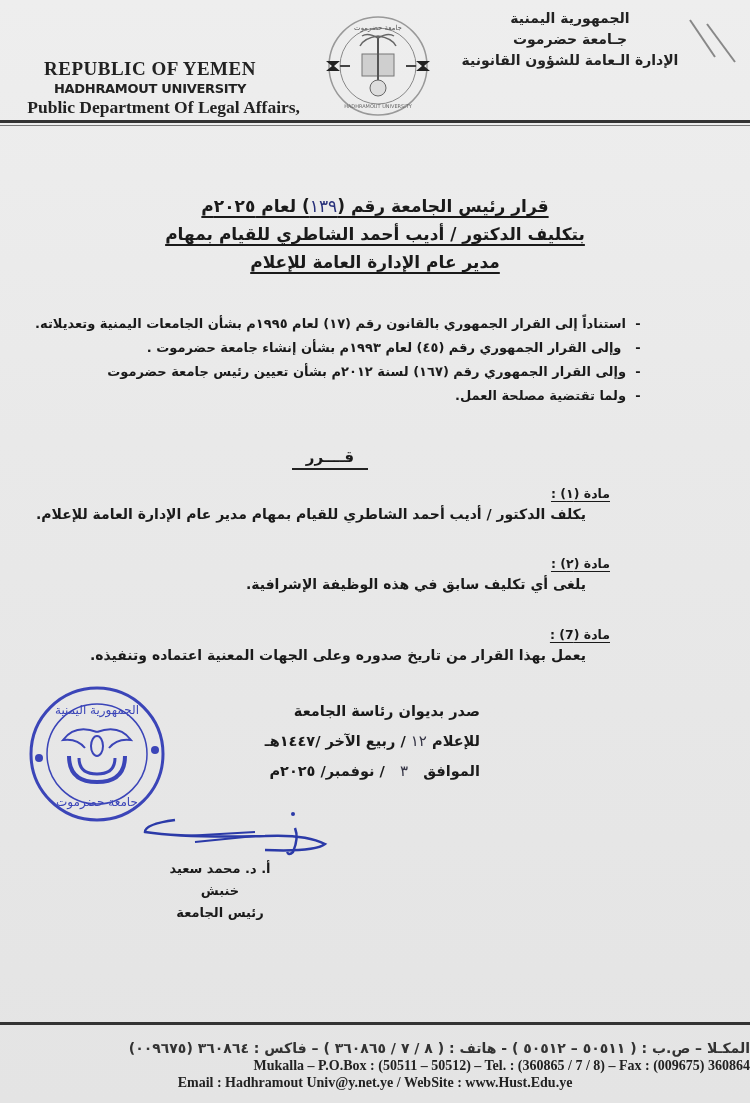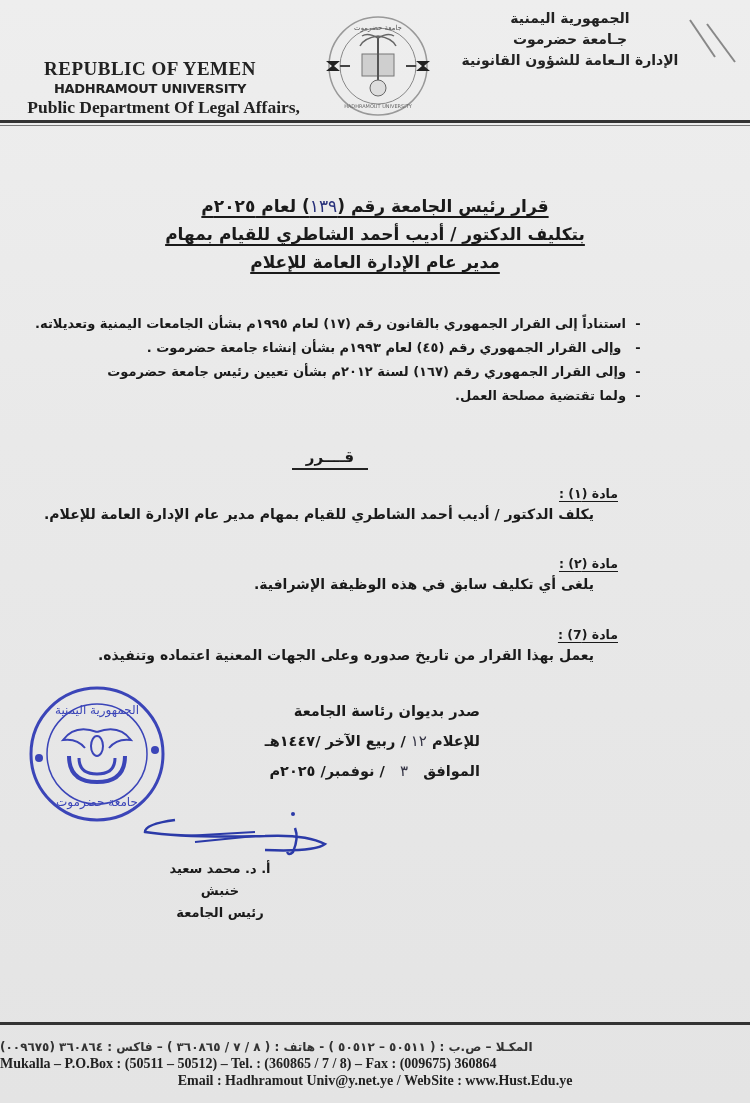--- a/index.html
+++ b/index.html
@@ -21,34 +21,34 @@
   .rule-top2 { left:0; top:125px; width:750px; height:1px; background:#777; }
   .title { left:150px; top:192px; width:450px; direction:rtl; text-align:center; font-weight:bold; }
   .title div { font-size:17px; line-height:28px; }
   .title span.u { text-decoration:underline; text-decoration-thickness:2px; text-underline-offset:4px; }
   .title .num { color:#27307a; font-weight:normal; }
   .bullets { right:100px; top:312px; width:560px; direction:rtl; font-weight:bold; font-size:13px; }
   .bullets .b { line-height:24px; white-space:nowrap; }
   .bullets .b .dash { display:inline-block; width:24px; text-align:center; }
   .qarar { left:290px; top:448px; width:80px; text-align:center; font-weight:bold; font-size:15px; direction:rtl; }
   .qarar span { border-bottom:2px solid #222; padding:0 14px 2px; letter-spacing:6px; }
-  .article { right:132px; direction:rtl; width:560px; }
+  .article { right:140px; direction:rtl; width:560px; }
   .article .lbl { font-size:12.5px; font-weight:bold; text-decoration:underline; text-underline-offset:3px; display:inline-block; padding-left:24px; }
   .article .txt { font-size:14px; font-weight:bold; margin-top:4px; padding-right:24px; white-space:nowrap; }
   .issued { left:200px; top:696px; width:280px; direction:rtl; font-weight:bold; font-size:14.5px; }
   .issued div { line-height:30px; white-space:nowrap; }
   .issued .hand { font-weight:normal; color:#334; font-size:15px; }
   .stamp { left:27px; top:684px; width:140px; height:140px; }
   .signature { left:135px; top:808px; width:210px; height:60px; }
   .signer { left:150px; top:858px; width:140px; direction:rtl; text-align:center; font-weight:bold; }
   .signer div { font-size:13px; line-height:22px; }
   .rule-bot { left:0; top:1022px; width:750px; height:3px; background:#333; }
   .footer { left:0; top:1040px; width:750px; }
-  .footer .ar { text-align:left; direction:rtl; font-size:12px; font-weight:bold; color:#333; }
-  .footer .en { text-align:left; font-family:"Liberation Serif", serif; font-weight:bold; font-size:14px; color:#222; margin-top:2px; }
+  .footer .ar { text-align:right; direction:rtl; font-size:14px; font-weight:bold; color:#333; }
+  .footer .en { text-align:right; font-family:"Liberation Serif", serif; font-weight:bold; font-size:14px; color:#222; margin-top:2px; }
   .footer .en2 { text-align:center; font-family:"Liberation Serif", serif; font-weight:bold; font-size:14px; color:#222; margin-top:1px; }
 </style>
 </head>
 <body>
 
 <div class="abs en-head">
   <div class="l1">REPUBLIC OF YEMEN</div>
   <div class="l2">HADHRAMOUT UNIVERSITY</div>
   <div class="l3">Public Department Of Legal Affairs,</div>
 </div>

